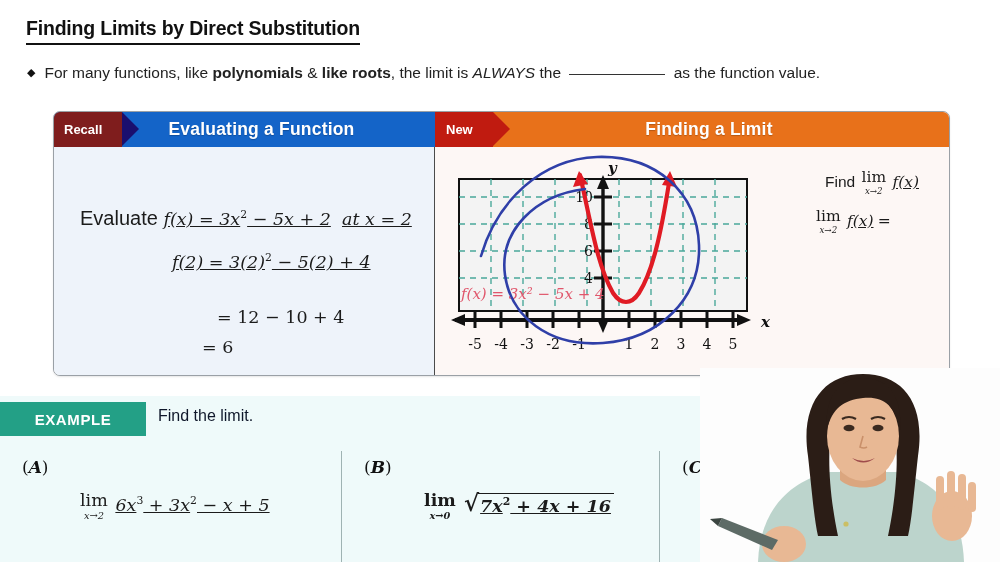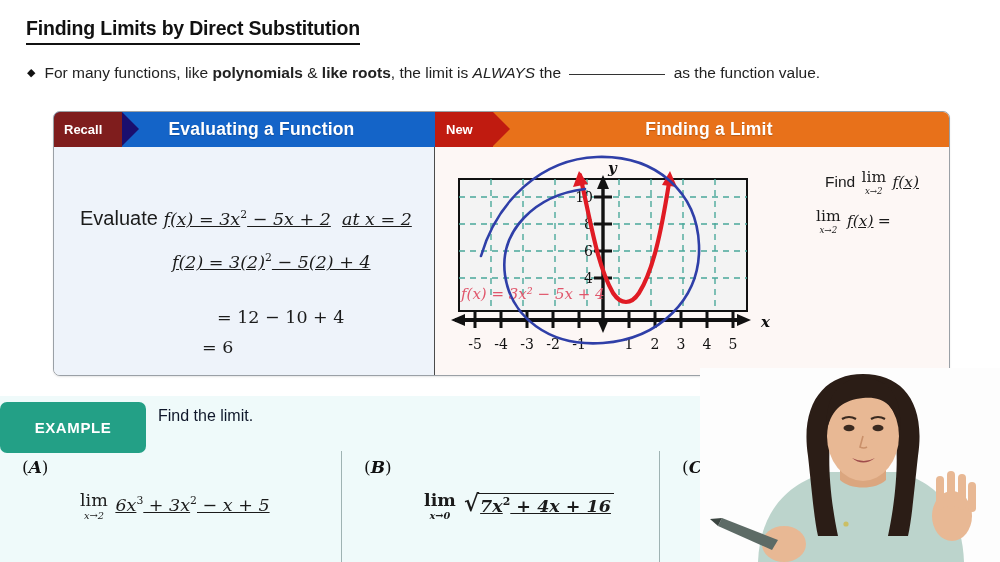--- a/index.html
+++ b/index.html
@@ -97,23 +97,23 @@
     font-size:15.5px;color:#1b1b1b;text-align:center;line-height:2.5;
   }
   .right-math .l2{text-align:left;padding-left:6px;}
 
   
   .example-area{
     position:absolute;left:0;top:396px;width:1000px;height:166px;
     background:#effafa;
   }
   .ex-badge{
-    position:absolute;left:0;top:6px;width:146px;height:51px;
+    position:absolute;left:0;top:6px;width:146px;height:34px;
     background:#23a086;color:#fff;font-weight:bold;font-size:15px;
-    display:flex;align-items:center;justify-content:center;letter-spacing:.6px;border-radius:7px;
+    display:flex;align-items:center;justify-content:center;letter-spacing:.6px;
   }
   .ex-prompt{position:absolute;left:158px;top:11px;font-size:16px;color:#0f172a;}
 
   .problems{position:absolute;left:0;top:55px;width:1000px;height:111px;display:flex;}
   .prob{position:relative;box-sizing:border-box;}
   .prob.a{width:341px;}
   .prob.b{width:318px;border-left:1.4px solid #9fb3b3;}
   .prob.c{flex:1;border-left:1.4px solid #9fb3b3;}
   .prob-label{
     position:absolute;left:22px;top:6px;font-size:17px;font-weight:bold;

